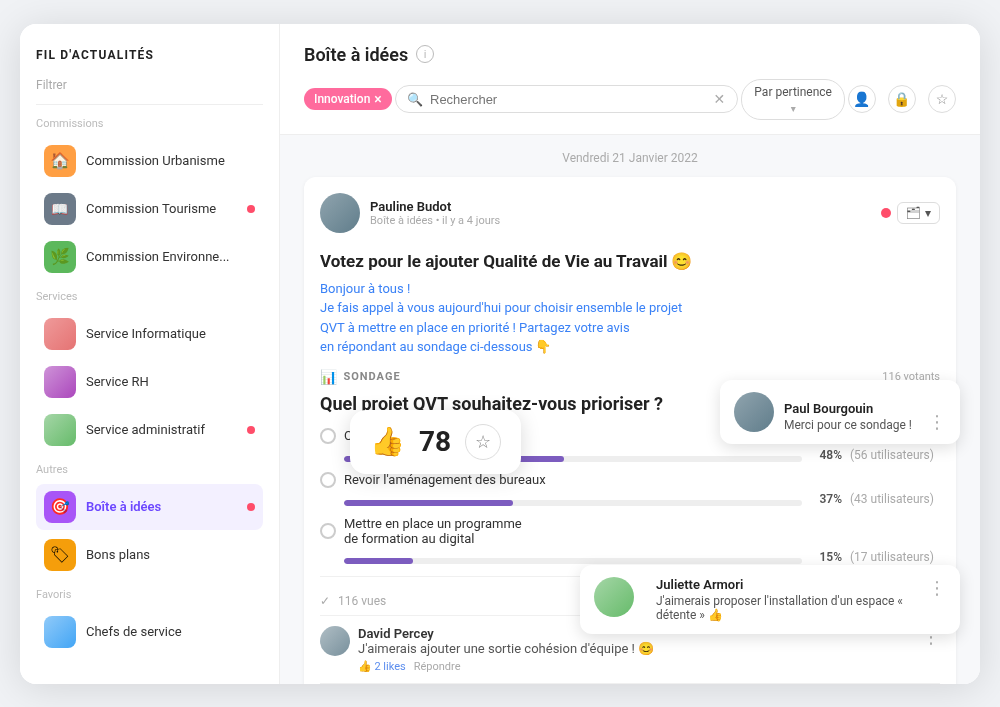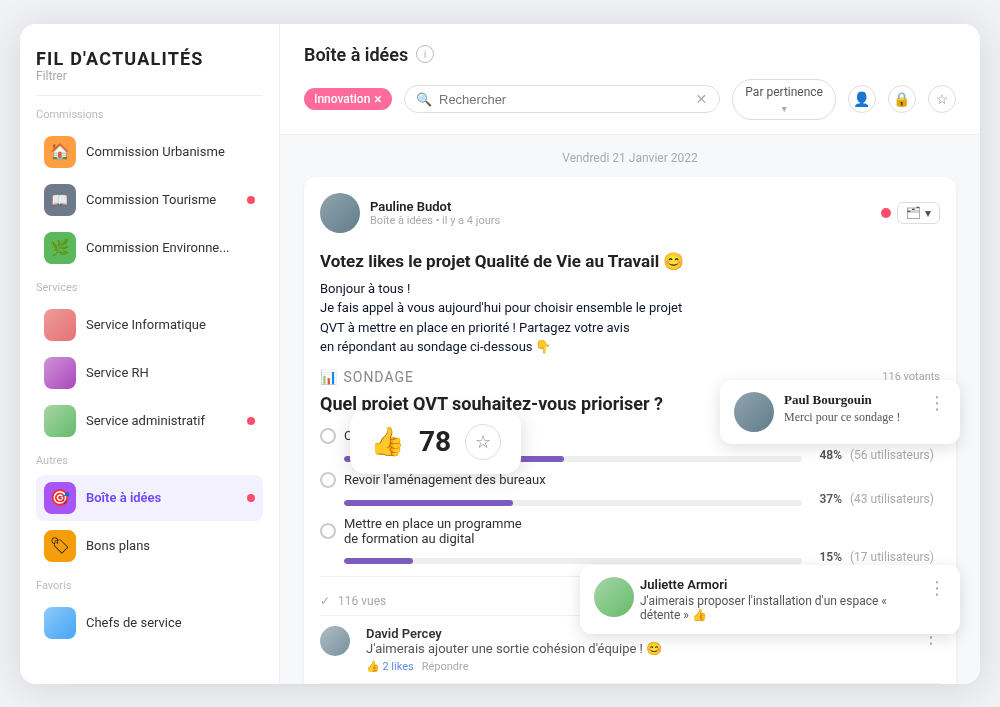--- a/index.html
+++ b/index.html
@@ -28,25 +28,25 @@
     
     .sidebar {
       width: 260px;
       min-width: 260px;
       background: #fff;
       border-right: 1px solid #eee;
       padding: 24px 16px;
       overflow-y: auto;
     }
     .sidebar-title {
-      font-size: 18px;
+      font-size: 12px;
       font-weight: 700;
       letter-spacing: 1.2px;
       color: #222;
-      margin-bottom: 0;
+      margin-bottom: 16px;
     }
     .filter-label {
       font-size: 12px;
       color: #aaa;
       margin-bottom: 8px;
     }
     .sidebar-divider {
       border: none;
       border-top: 1px solid #eee;
       margin: 12px 0;
@@ -151,21 +151,21 @@
       display: flex;
       align-items: center;
       justify-content: center;
       font-size: 11px;
       color: #bbb;
       cursor: pointer;
     }
     .filter-bar {
       display: flex;
       align-items: center;
-      gap: 12px;
+      gap: 3px;
       padding-bottom: 14px;
     }
     .tag-badge {
       display: flex;
       align-items: center;
       gap: 4px;
       background: #ff6b9d;
       color: #fff;
       border-radius: 20px;
       padding: 4px 10px;
@@ -291,35 +291,35 @@
       gap: 4px;
     }
     .post-title {
       font-size: 17px;
       font-weight: 700;
       color: #222;
       margin-bottom: 8px;
     }
     .post-body {
       font-size: 13px;
-      color: #0f172a;
+      color: #3b82f6;
       line-height: 1.5;
       margin-bottom: 12px;
     }
 
     
     .poll-header {
       display: flex;
       align-items: center;
       gap: 6px;
       margin-bottom: 8px;
     }
     .poll-label {
-      font-size: 14px;
-      font-weight: 400;
+      font-size: 11px;
+      font-weight: 700;
       letter-spacing: 1px;
       color: #888;
       text-transform: uppercase;
     }
     .poll-count {
       font-size: 11px;
       color: #aaa;
       margin-left: auto;
     }
     .poll-question {
@@ -444,37 +444,36 @@
     
     .comment-bubble {
       position: absolute;
       right: 20px;
       bottom: 240px;
       background: #fff;
       border-radius: 12px;
       box-shadow: 0 4px 16px rgba(0,0,0,0.13);
       padding: 12px 14px;
       display: flex;
-      align-items: flex-start;
+      align-items: flex-end;
       gap: 10px;
       width: 240px;
       z-index: 10;
-      font-family: Liberation Serif, serif;
     }
     .comment-bubble-2 {
       position: absolute;
       right: 20px;
       bottom: 50px;
       background: #fff;
       border-radius: 12px;
       box-shadow: 0 4px 16px rgba(0,0,0,0.13);
       padding: 12px 14px;
       display: flex;
       align-items: flex-start;
-      gap: 6px;
+      gap: 22px;
       width: 380px;
       z-index: 10;
     }
     .comment-author {
       font-size: 13px;
       font-weight: 600;
       color: #222;
       margin-bottom: 2px;
     }
     .comment-text {
@@ -485,21 +484,21 @@
       color: #aaa;
       font-size: 18px;
       cursor: pointer;
       margin-left: auto;
     }
 
     
     .comment-row {
       display: flex;
       align-items: flex-start;
-      gap: 16px;
+      gap: 8px;
       padding: 10px 0;
       border-top: 1px solid #f0f0f0;
     }
     .comment-content { flex: 1; }
     .comment-row-author {
       font-size: 13px;
       font-weight: 600;
       color: #333;
     }
     .comment-row-text {
@@ -623,21 +622,21 @@
           </div>
           <div class="post-actions">
             <span class="post-dot"></span>
             <div class="post-action-btn">
               <span>🗂</span>
               <span>▾</span>
             </div>
           </div>
         </div>
 
-        <div class="post-title">Votez likes le projet Qualité de Vie au Travail 😊</div>
+        <div class="post-title">Votez pour le ajouter Qualité de Vie au Travail 😊</div>
         <div class="post-body">
           Bonjour à tous !<br>
           Je fais appel à vous aujourd'hui pour choisir ensemble le projet<br>
           QVT à mettre en place en priorité ! Partagez votre avis<br>
           en répondant au sondage ci-dessous 👇
         </div>
 
         <div class="poll-header">
           <span style="color:#aaa;font-size:14px;">📊</span>
           <span class="poll-label">SONDAGE</span>

